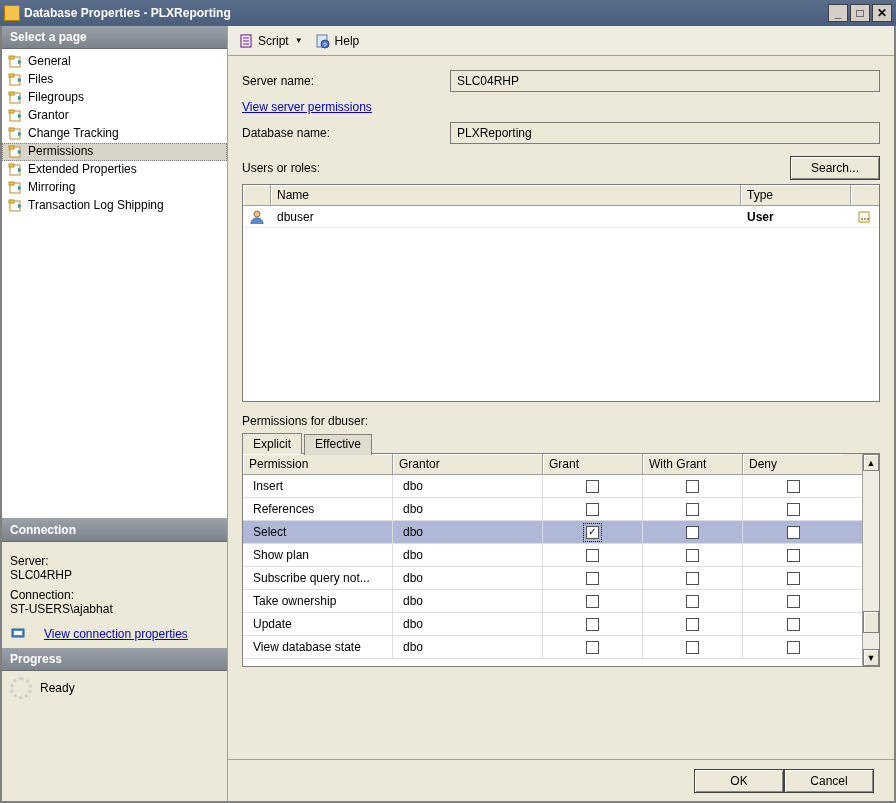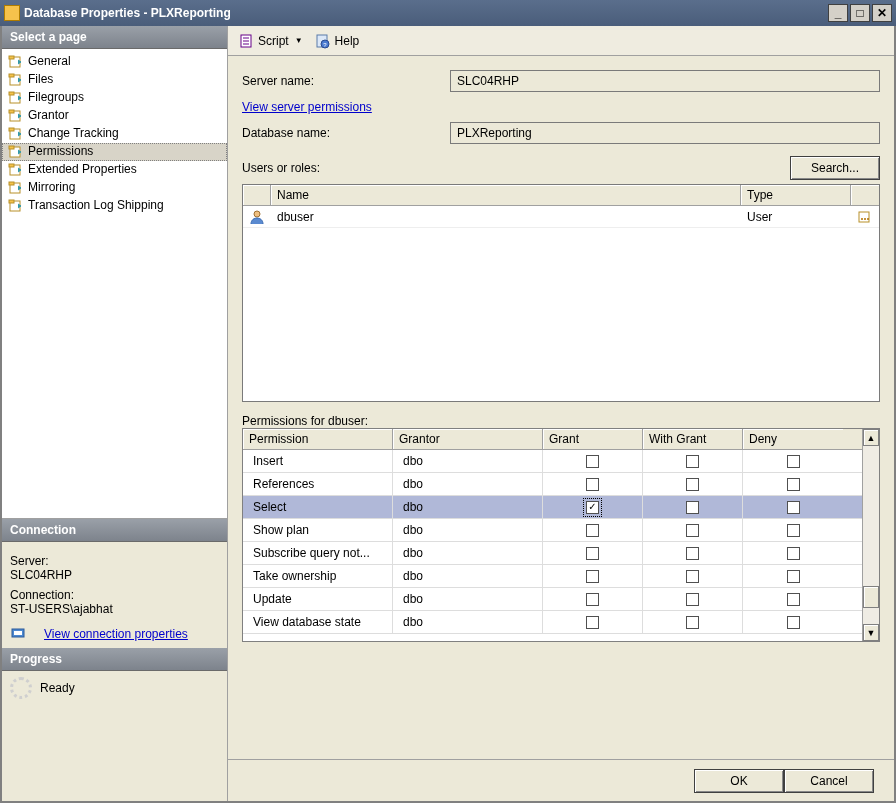--- a/index.html
+++ b/index.html
@@ -124,21 +124,21 @@
   .gh-icon { width: 28px; flex:0 0 28px;}
   .gh-name { flex: 1; }
   .gh-type { width: 110px; flex:0 0 110px;}
   .gh-last { width: 28px; flex:0 0 28px; border-right:none;}
   .grid-row {
     display:flex; align-items:center; border-bottom:1px solid #eee; height:22px;
   }
   .gc-cell { padding: 2px 6px; border-right:1px solid transparent; }
   .gc-icon { width:28px; flex:0 0 28px; display:flex; align-items:center; justify-content:center;}
   .gc-name { flex:1; }
-  .gc-type { width:110px; flex:0 0 110px;}
+  .gc-type { width:110px; flex:0 0 110px;font-weight:bold;}
   .gc-last { width:28px; flex:0 0 28px; display:flex; align-items:center; justify-content:center;}
   .perm-label { margin-top: 12px; }
   .tabs { display:flex; margin-top:4px; }
   .tab {
     border:1px solid #808080; border-bottom:none; padding:3px 10px; background:#ece9d8; margin-right:2px;
     position:relative; top:1px; cursor:default;
   }
   .tab.inactive { background:#e0ddd0; top:2px; padding:2px 10px;}
   .perm-grid-wrap {
     border:1px solid #808080; background:#fff; height: 214px;
@@ -371,20 +371,24 @@
                       <circle cx="8" cy="10" r="1" fill="#b07000"></circle>
                       <circle cx="11" cy="10" r="1" fill="#b07000"></circle>
                     </svg></span>
                 </div>
               </div>
             </div>
         </div>
       </div>
 
       <div class="perm-label">Permissions for dbuser:</div>
+      <div class="tabs">
+        <div class="tab"><span>Explicit</span></div>
+        <div class="tab inactive"><span>Effective</span></div>
+      </div>
       <div class="perm-grid-wrap">
         <div class="perm-grid">
           <div class="perm-head">
             <div class="ph-cell ph-perm">Permission</div>
             <div class="ph-cell ph-grantor">Grantor</div>
             <div class="ph-cell ph-grant">Grant</div>
             <div class="ph-cell ph-wg">With Grant</div>
             <div class="ph-cell ph-deny">Deny</div>
           </div>
           <div id="perm-rows">

